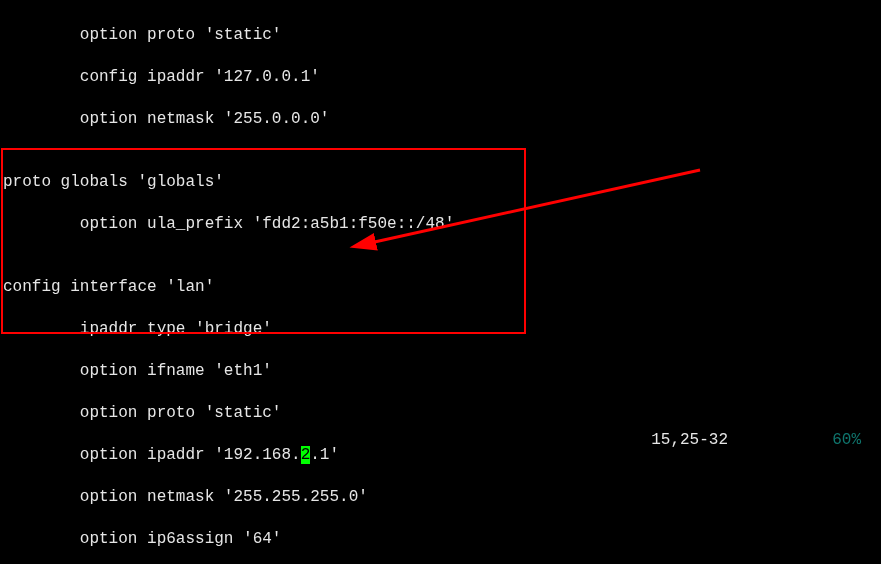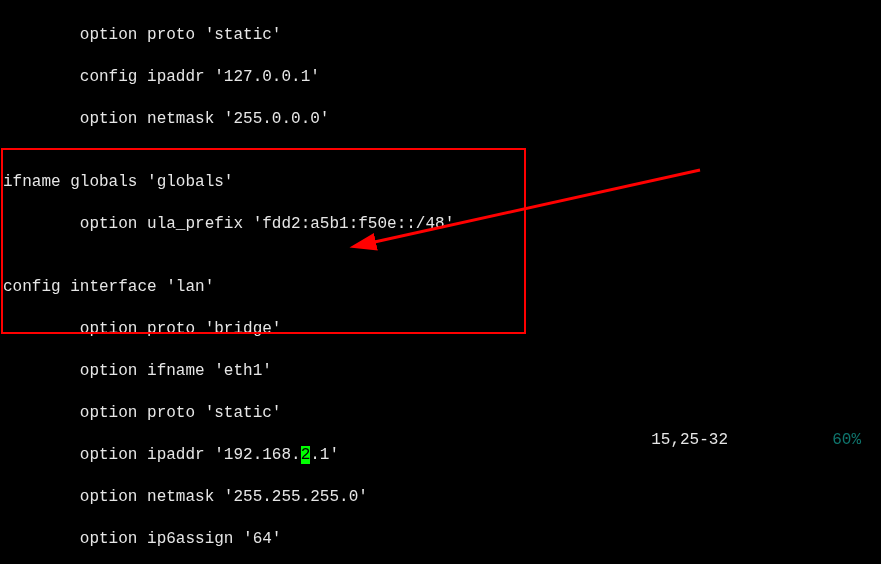--- a/index.html
+++ b/index.html
@@ -64,25 +64,25 @@
 </style>
 </head>
 <body>
 
 <div class="terminal">
   <div class="content">
 <span class="line">        option proto 'static'</span>
 <span class="line">        config ipaddr '127.0.0.1'</span>
 <span class="line">        option netmask '255.0.0.0'</span>
 <span class="line"></span>
-<span class="line">ifname globals 'globals'</span>
+<span class="line">proto globals 'globals'</span>
 <span class="line">        option ula_prefix 'fdd2:a5b1:f50e::/48'</span>
 <span class="line"></span>
 <span class="line">config interface 'lan'</span>
-<span class="line">        option proto 'bridge'</span>
+<span class="line">        ipaddr type 'bridge'</span>
 <span class="line">        option ifname 'eth1'</span>
 <span class="line">        option proto 'static'</span>
 <span class="line"><span>        option ipaddr '192.168.</span><span class="cursor">2</span><span>.1'</span></span>
 <span class="line">        option netmask '255.255.255.0'</span>
 <span class="line">        option ip6assign '64'</span>
 
 <span class="line"></span>
 
 
 

